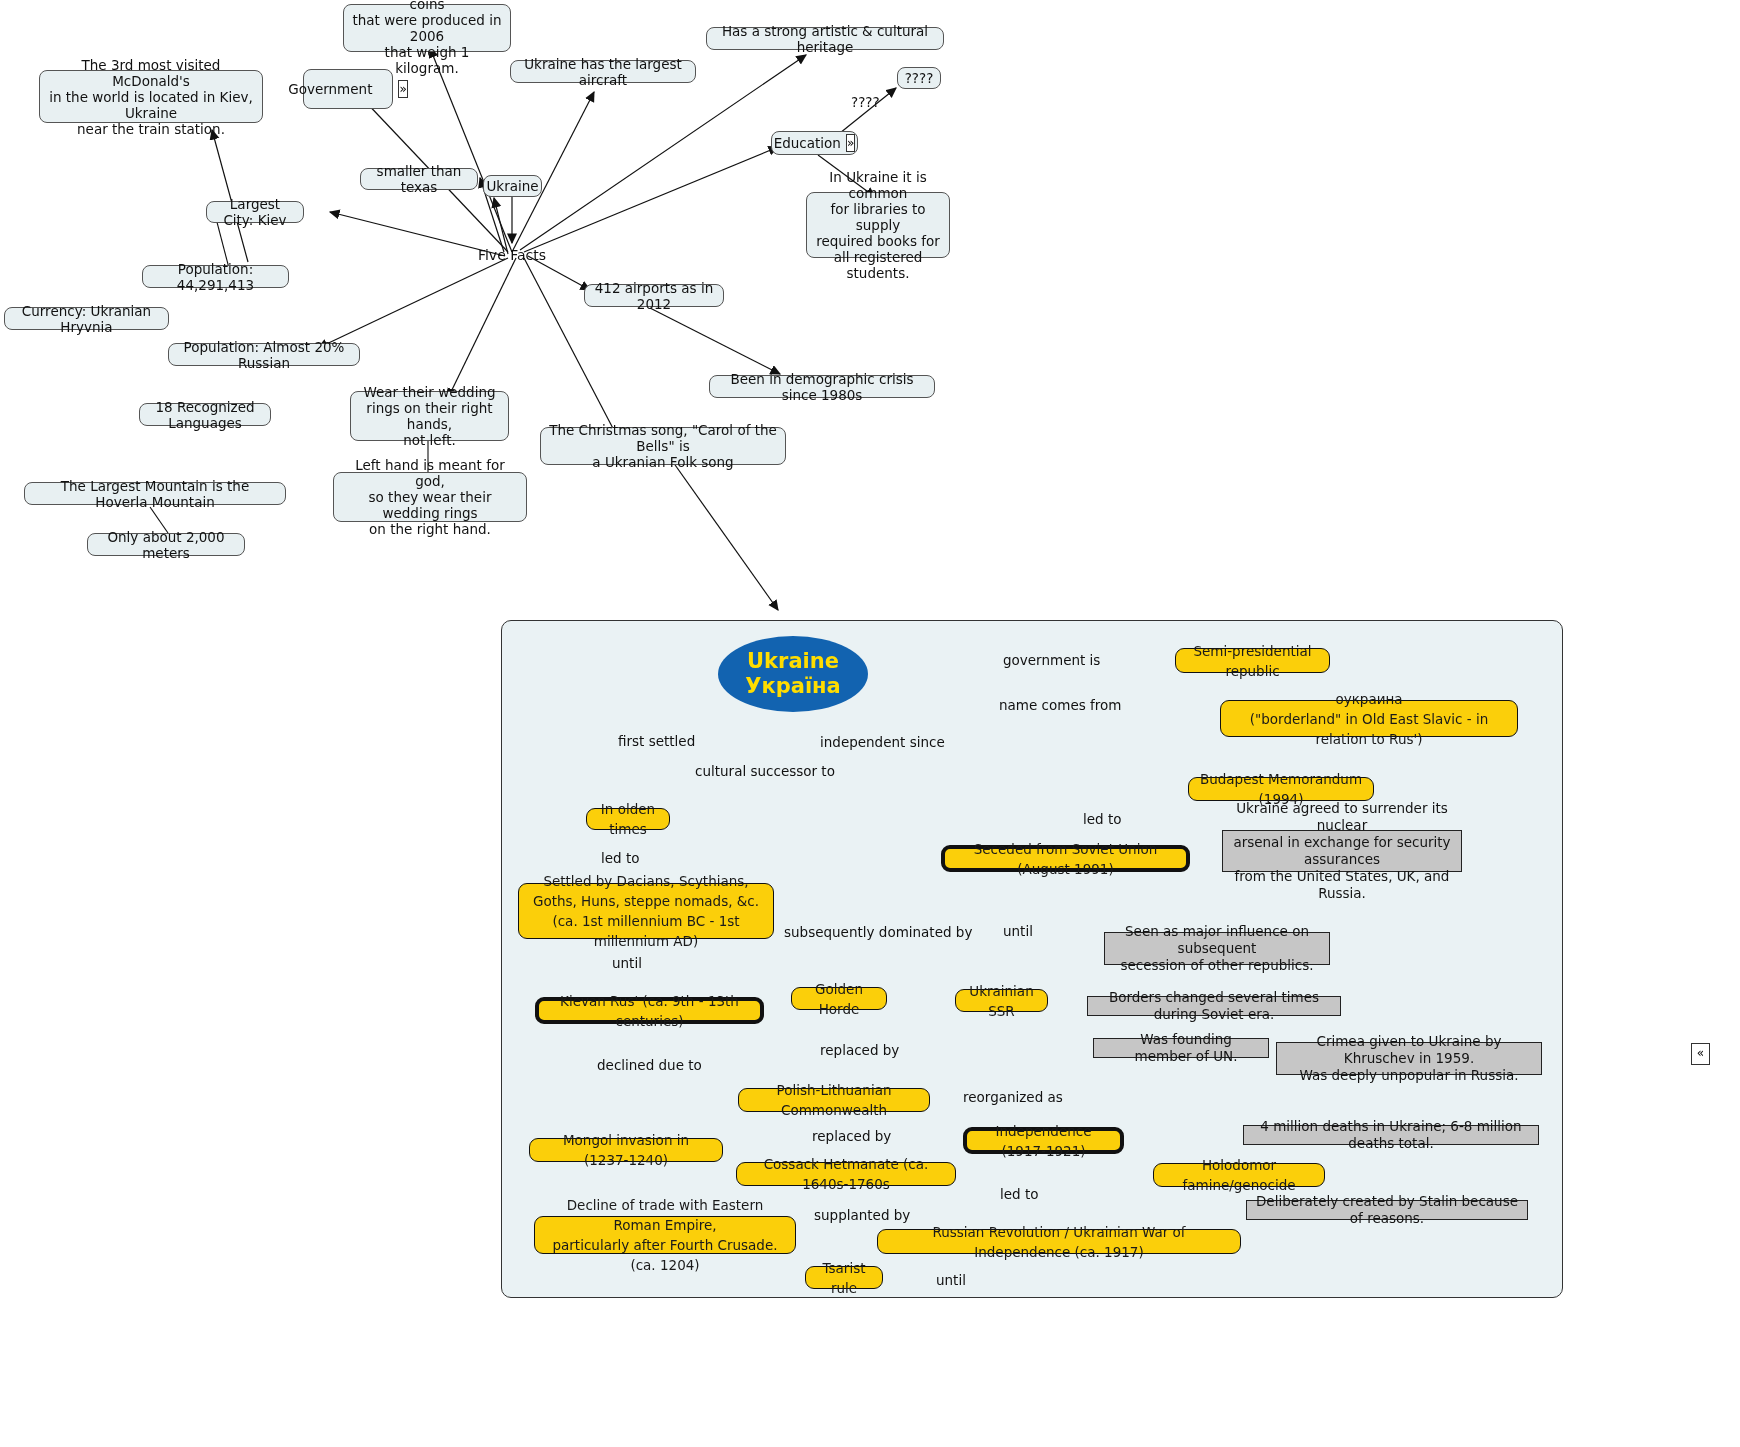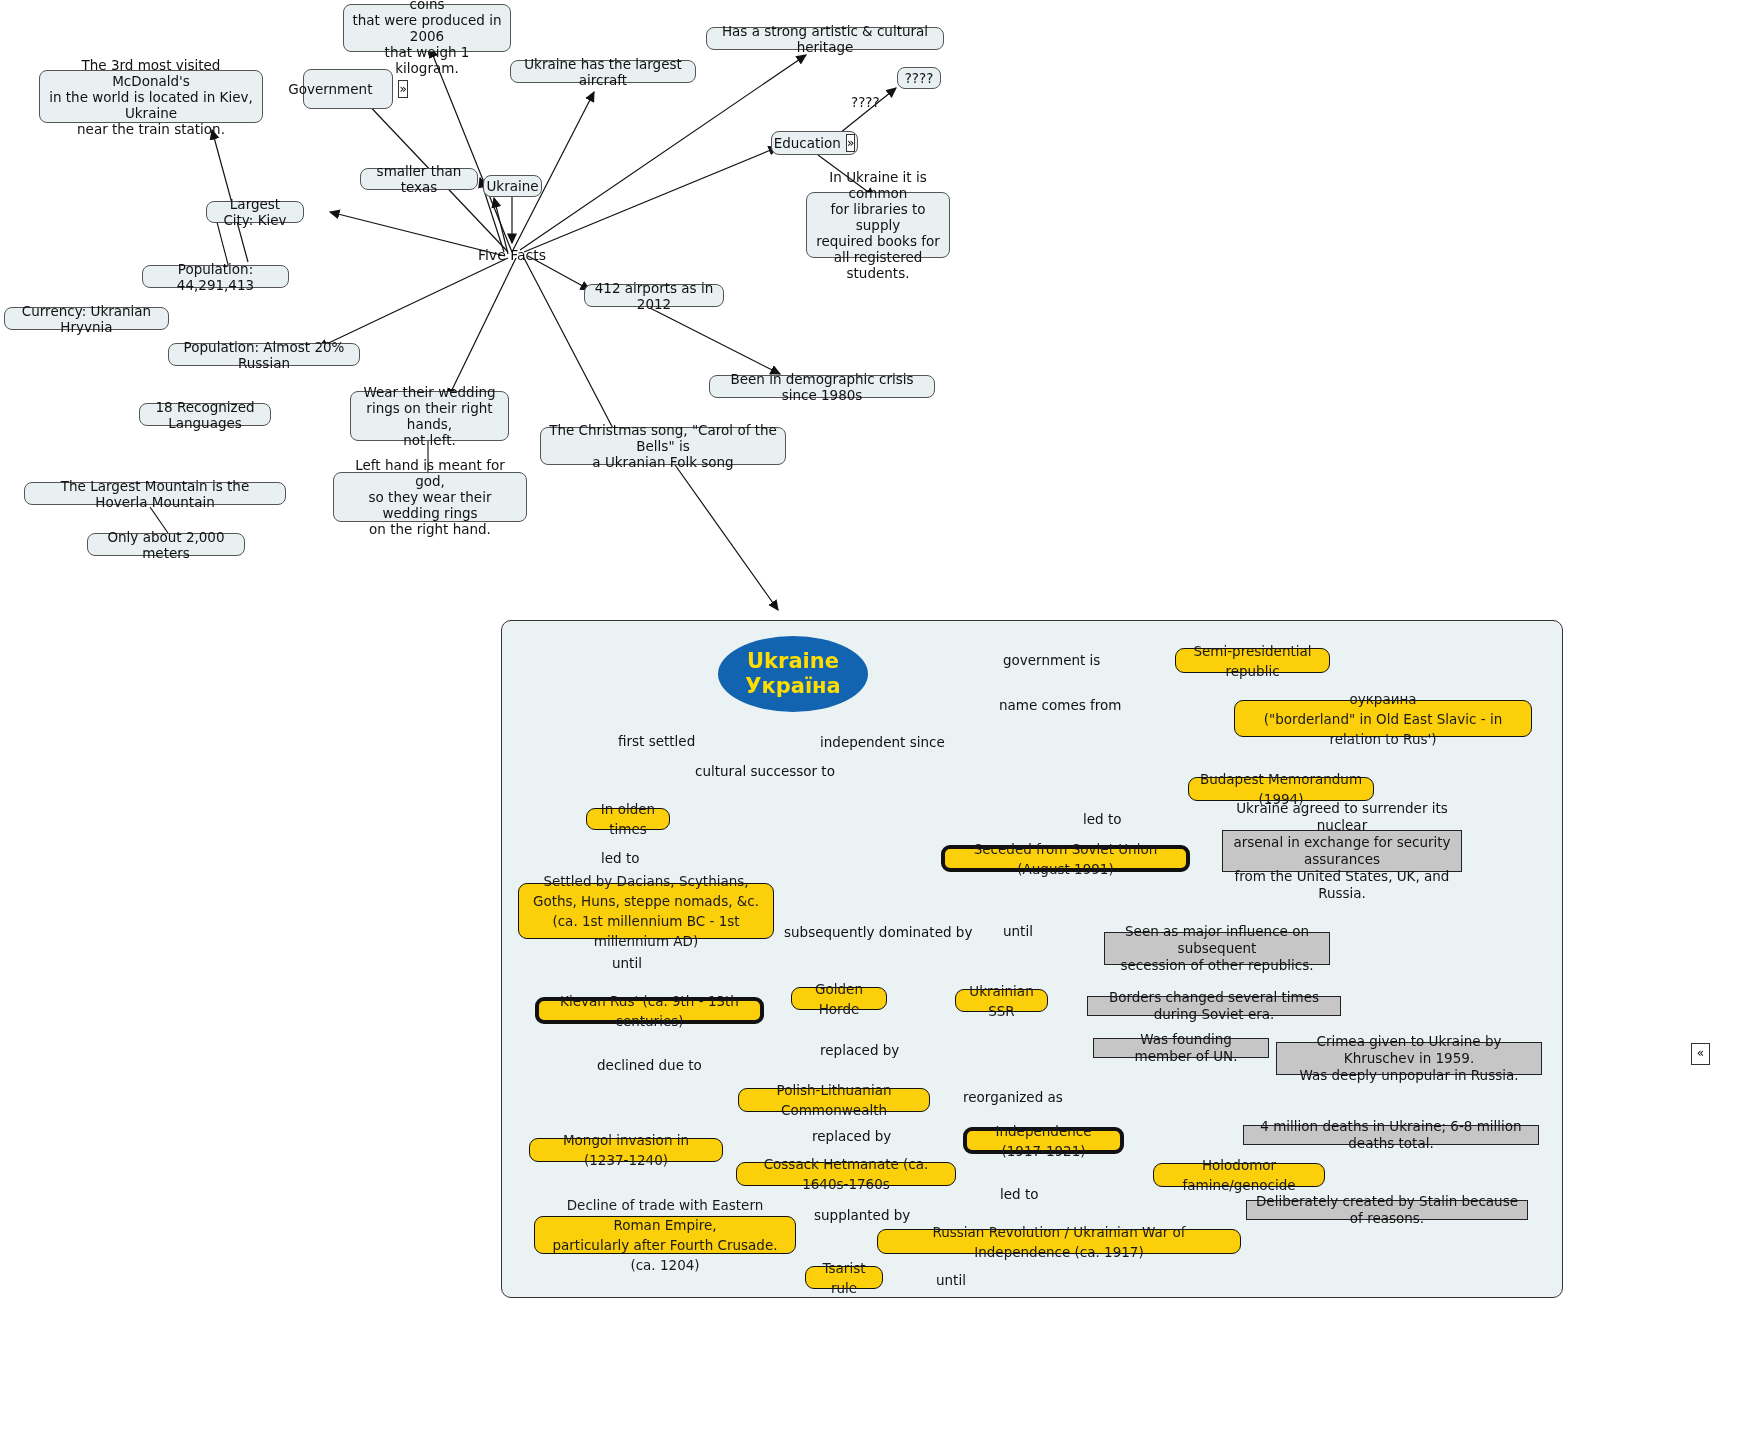--- a/index.html
+++ b/index.html
@@ -235,21 +235,21 @@
 
   <div id="oval">
     <span>Ukraine</span>
     <span>Україна</span>
   </div>
 
   <div class="ymap" style="left:1175px;top:648px;width:155px;height:25px;">
     <span>Semi-presidential republic</span>
     </div>
 
-  <div class="ymap" style="left:1220px;top:700px;width:298px;height:37px;margin-left:14px;">
+  <div class="ymap" style="left:1220px;top:700px;width:298px;height:37px;">
     <span style="white-space:pre-line">оукраина
 ("borderland" in Old East Slavic - in relation to Rus')</span>
     </div>
 
   <div class="ymap" style="left:586px;top:808px;width:84px;height:22px;">
     <span>In olden times</span>
     </div>
 
   <div class="ymap" style="left:518px;top:883px;width:256px;height:56px;">
     <span style="white-space:pre-line">Settled by Dacians, Scythians,

